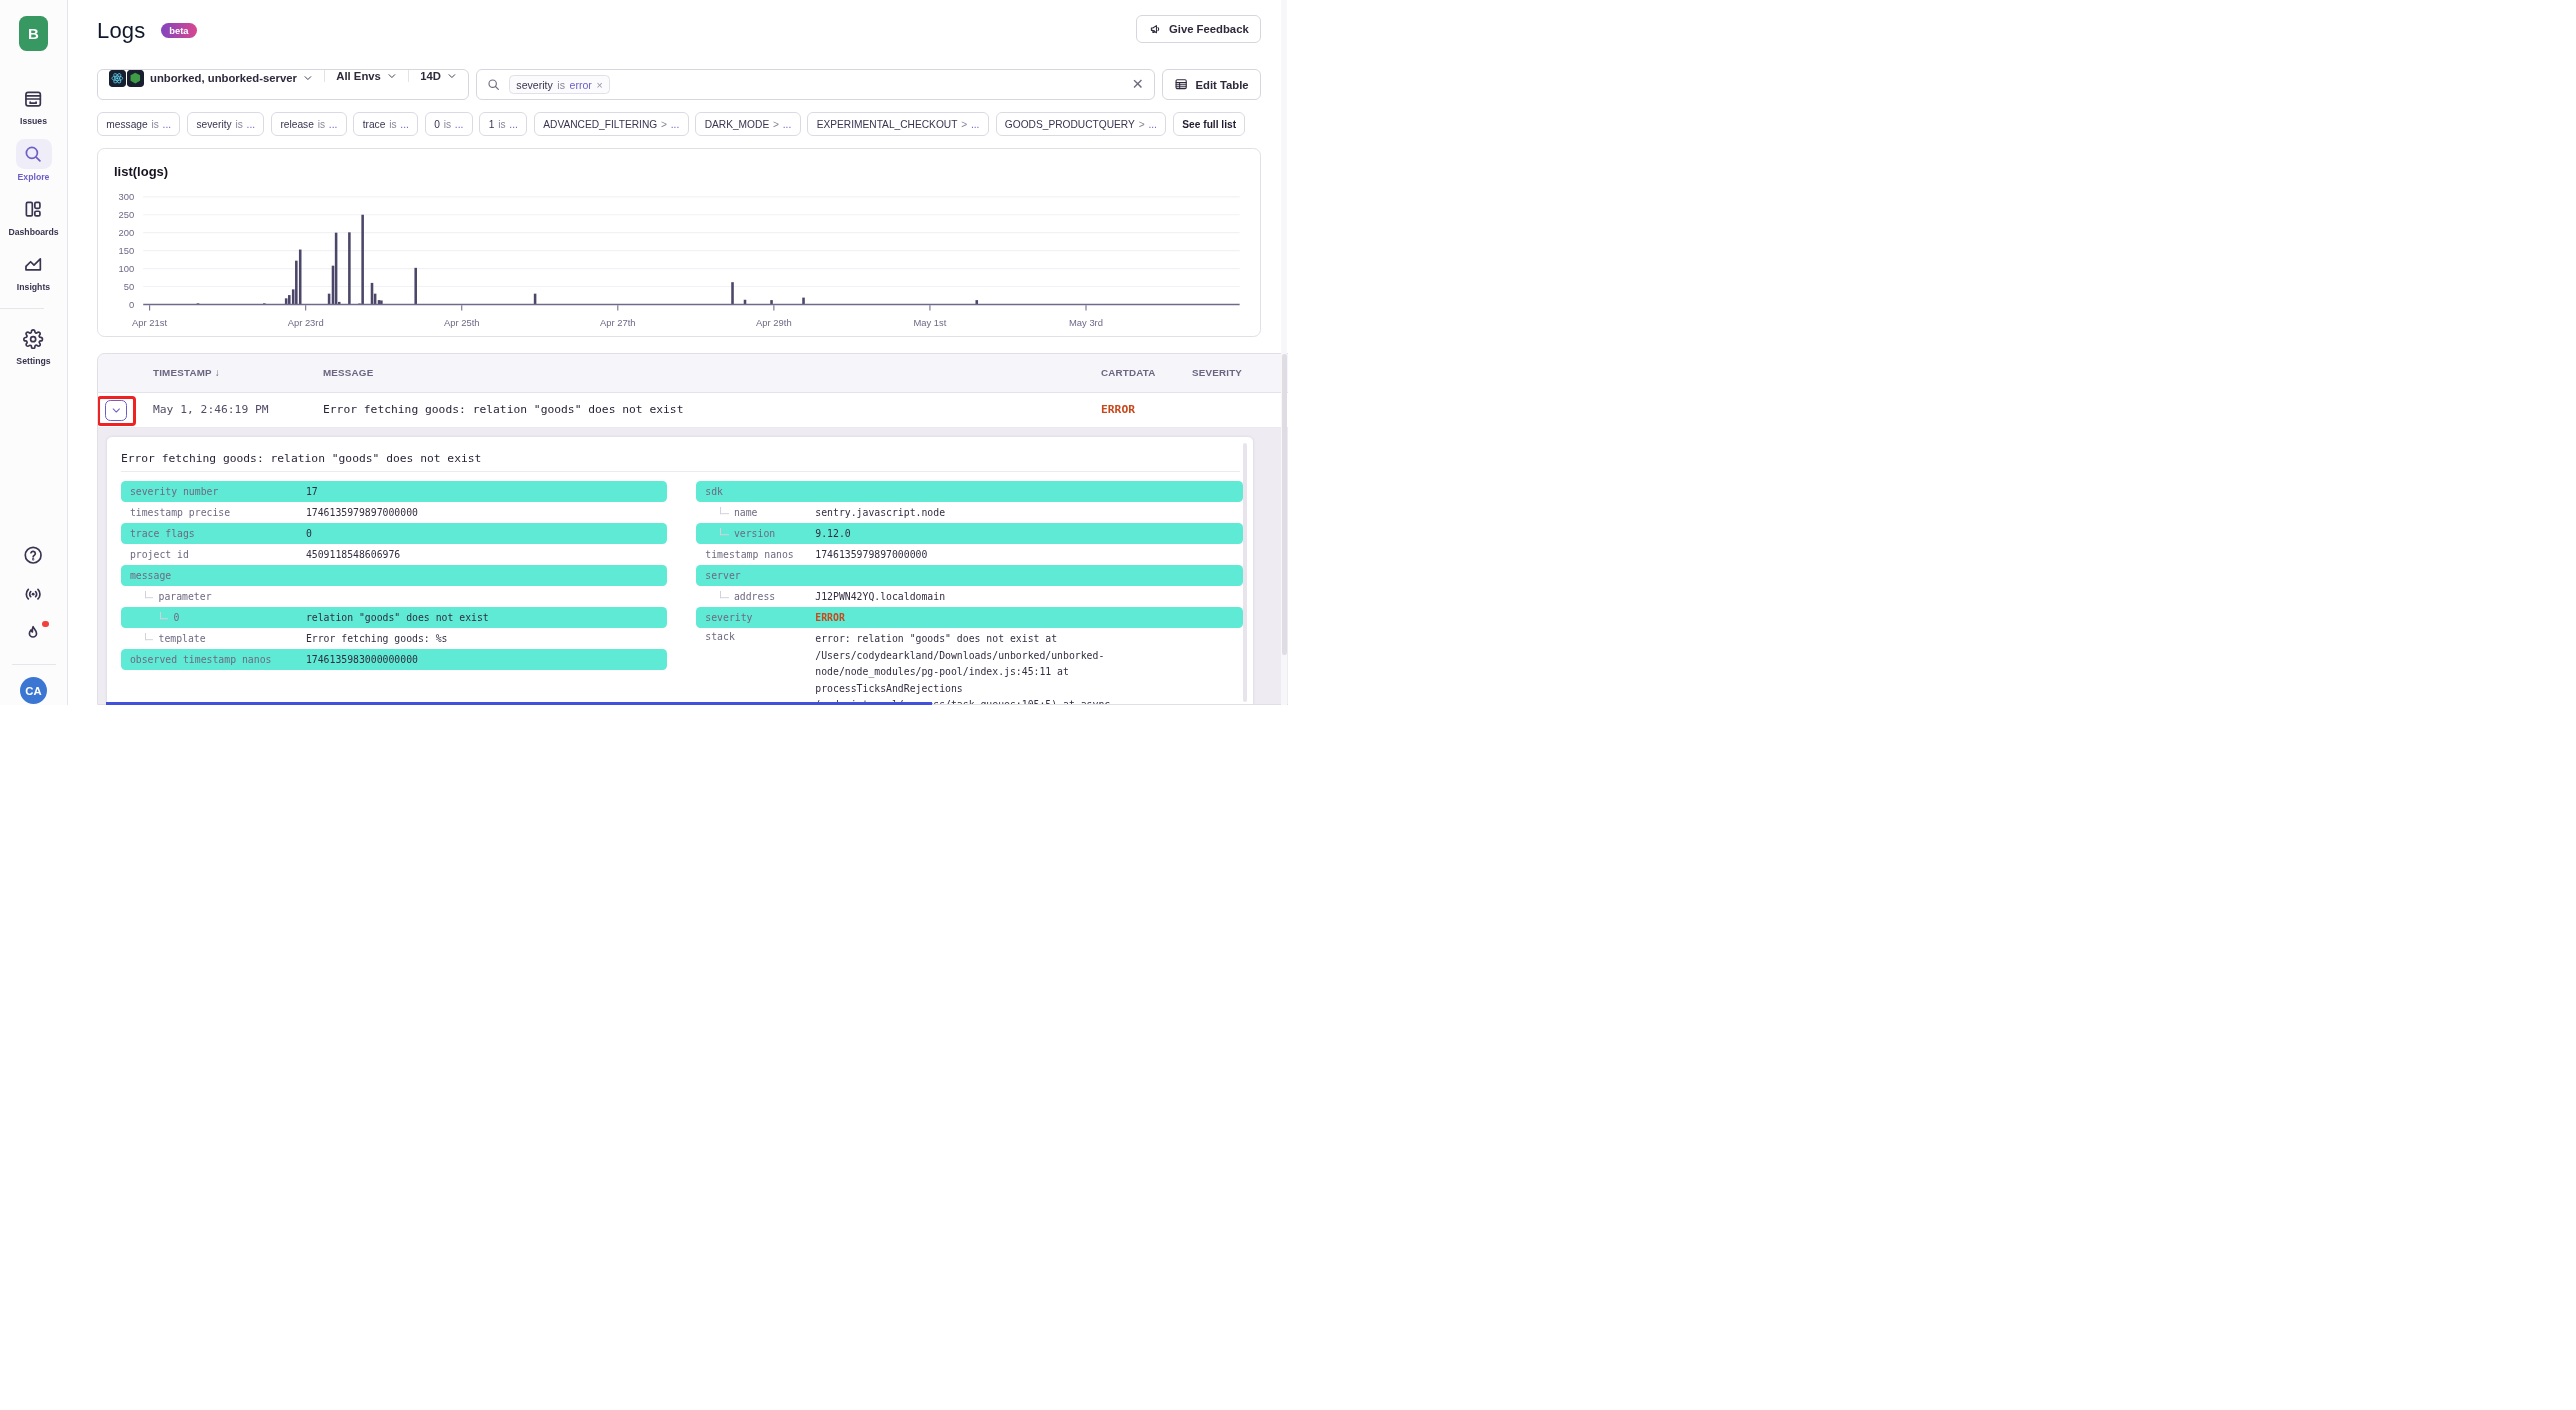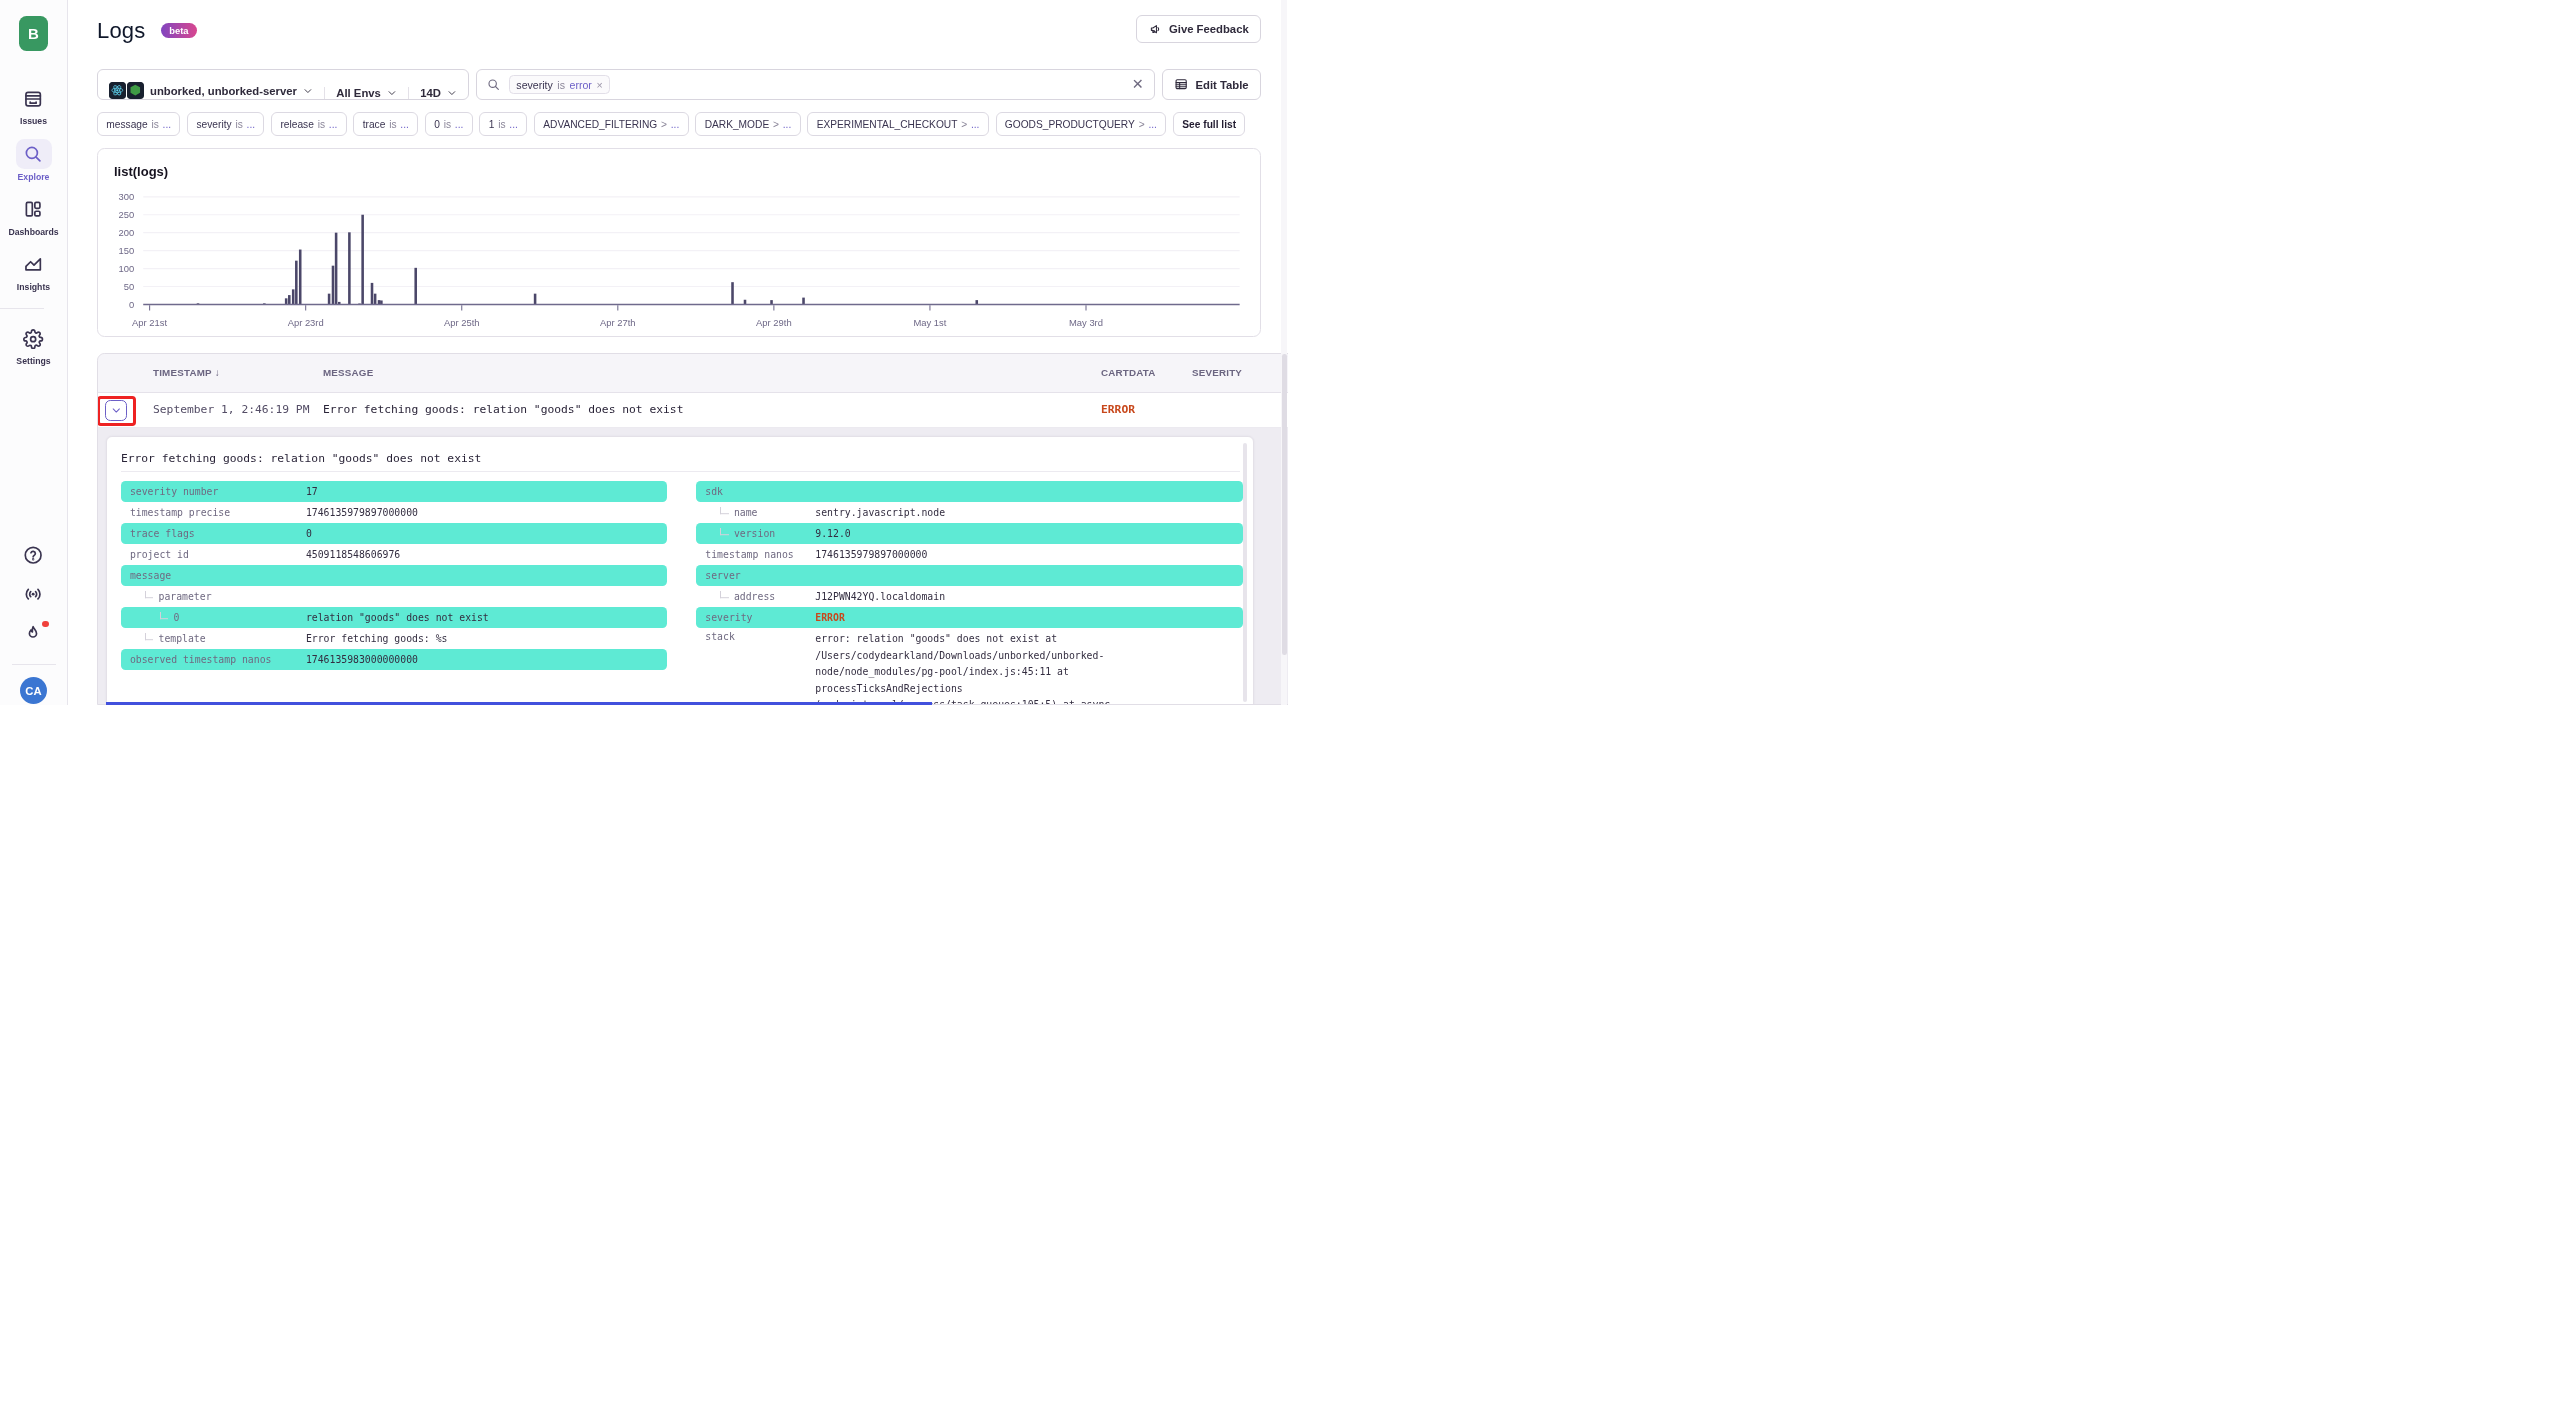--- a/index.html
+++ b/index.html
@@ -33,21 +33,21 @@
   .page-title { position:absolute; left:97px; top:18px; font-size:22px; font-weight:400; letter-spacing:0.2px; color:#0f172a; }
   .beta-pill { position:absolute; left:161px; top:22.6px; padding:2.3px 8.3px; border-radius:8.3px; color:#fff;
                font-size:9.4px; font-weight:700; background:linear-gradient(90deg,#8145bf,#d8478f); }
   .feedback-btn { position:absolute; right:27px; top:15px; height:28px; padding:0 11.3px; border:0.8px solid #d8d5de;
                   border-radius:6px; background:#fff; display:flex; align-items:center; gap:6px;
                   font-size:11.3px; font-weight:700; color:#2f2a3b; cursor:pointer; }
   .feedback-btn svg { width:14.3px; height:14.3px; stroke:#2f2a3b; stroke-width:1.8; fill:none; stroke-linecap:round; stroke-linejoin:round; }
 
   
   .filter-row { position:absolute; left:97px; top:69px; right:27px; height:31px; display:flex; gap:6.8px; }
-  .selector-pill { flex:none; display:flex; align-items:flex-end; border:0.8px solid #d8d5de; border-radius:6px; background:#fff; }
+  .selector-pill { flex:none; display:flex; align-items:flex-start; border:0.8px solid #d8d5de; border-radius:6px; background:#fff; }
   .sel-section { display:flex; align-items:center; gap:6px; padding:0 11.3px; font-size:11.3px; font-weight:700; color:#2f2a3b; cursor:pointer; }
   .sel-section + .sel-section { border-left:0.8px solid #e4e1e8; }
   .chev { width:9.8px; height:9.8px; stroke:#2f2a3b; stroke-width:2.2; fill:none; stroke-linecap:round; stroke-linejoin:round; }
   .proj-icons { display:flex; }
   .mini-ic { width:16.6px; height:16.6px; border-radius:3.8px; background:#18202f; display:block; }
   .mini-ic + .mini-ic { margin-left:1.5px; }
   .search-box { flex:1; border:0.8px solid #d8d5de; border-radius:6px; background:#fff; display:flex; align-items:center; padding:0 10.6px; gap:7.5px; }
   .search-box .mag { width:13.6px; height:13.6px; stroke:#6f6a80; stroke-width:2; fill:none; stroke-linecap:round; }
   .token-chip { display:flex; align-items:center; gap:4.5px; border:0.8px solid #e2dfe8; background:#fbfafc;
                 border-radius:4.5px; padding:2.3px 6.8px; font-size:10.6px; font-weight:500; }
@@ -393,21 +393,21 @@
       <span class="th" style="left:1094px">SEVERITY</span>
     </div>
 
     <div class="trow">
       <button class="expand-btn">
         <svg viewBox="0 0 24 24">
             <path d="M5 9l7 7 7-7"></path>
           </svg>
       </button>
       <div class="annotation-box"></div>
-      <span class="cell-ts mono">September 1, 2:46:19 PM</span>
+      <span class="cell-ts mono">May 1, 2:46:19 PM</span>
       <span class="cell-msg mono">Error fetching goods: relation "goods" does not exist</span>
       <span class="cell-sev mono">ERROR</span>
     </div>
 
     <div class="detail-area">
       <div class="detail-card">
         <div class="detail-title mono">Error fetching goods: relation "goods" does not exist</div>
         <div class="detail-divider"></div>
         <div class="kv-table kv-left mono" id="kv-left">
             <div class="kv-row striped">

